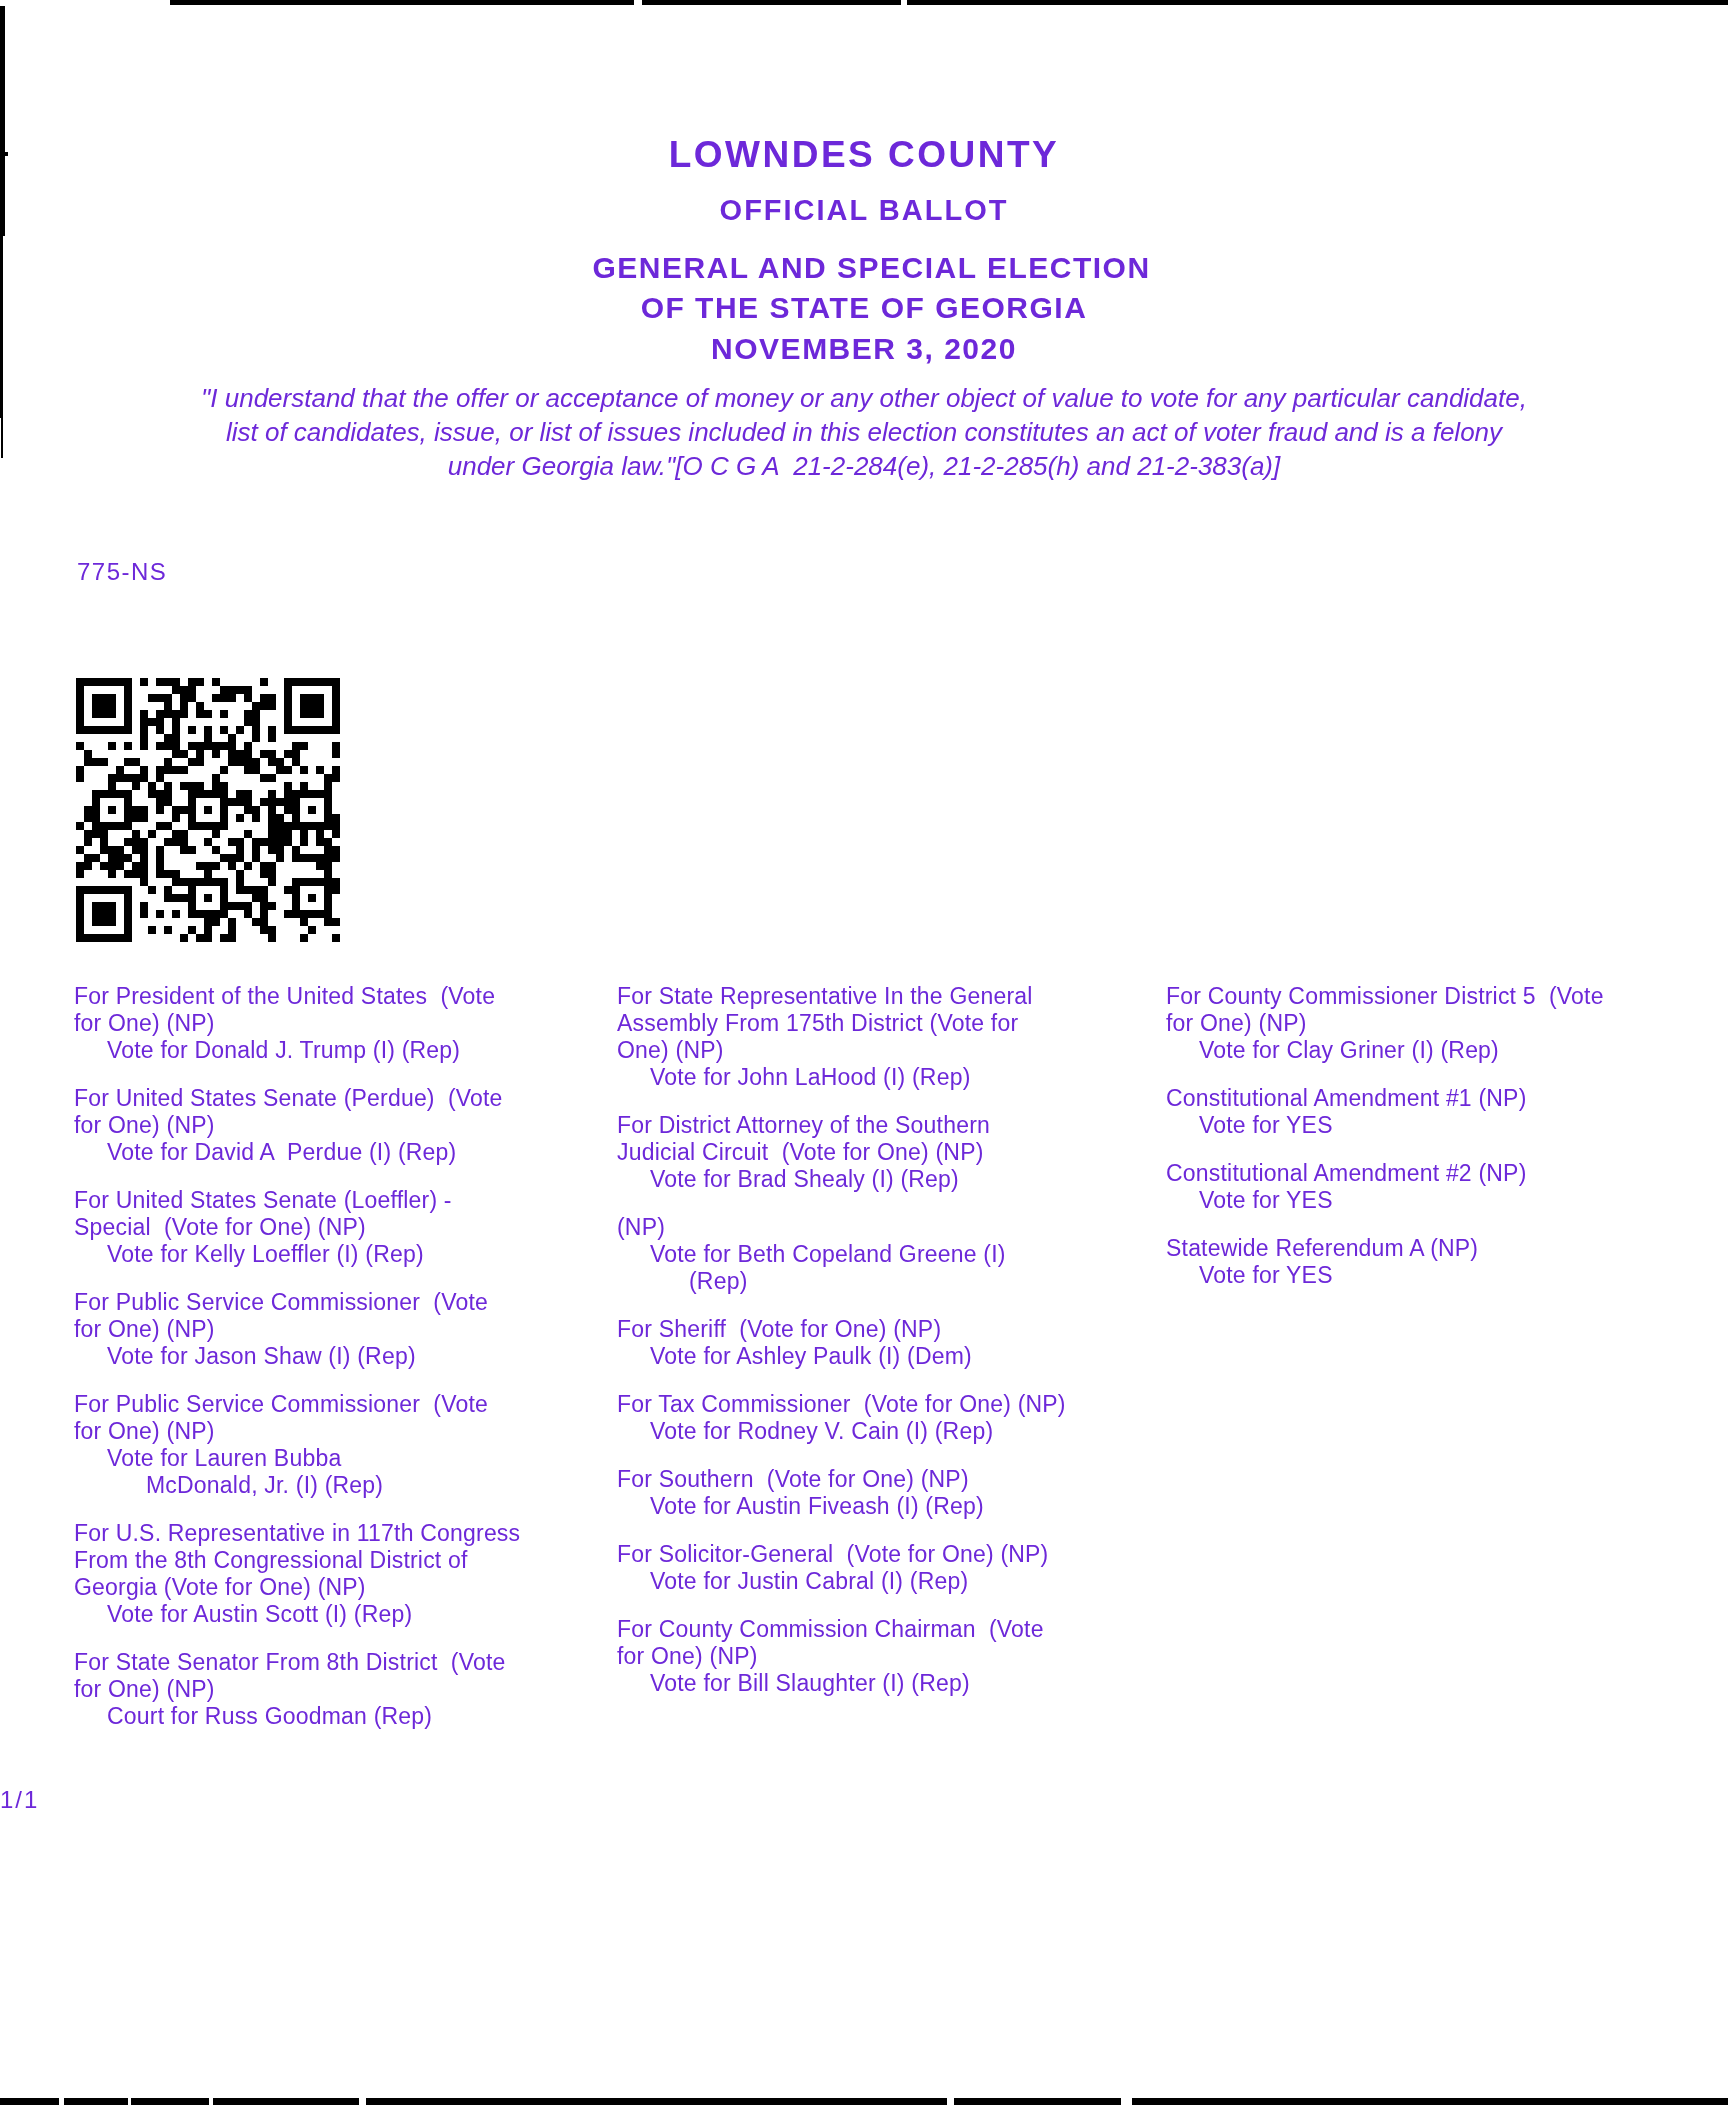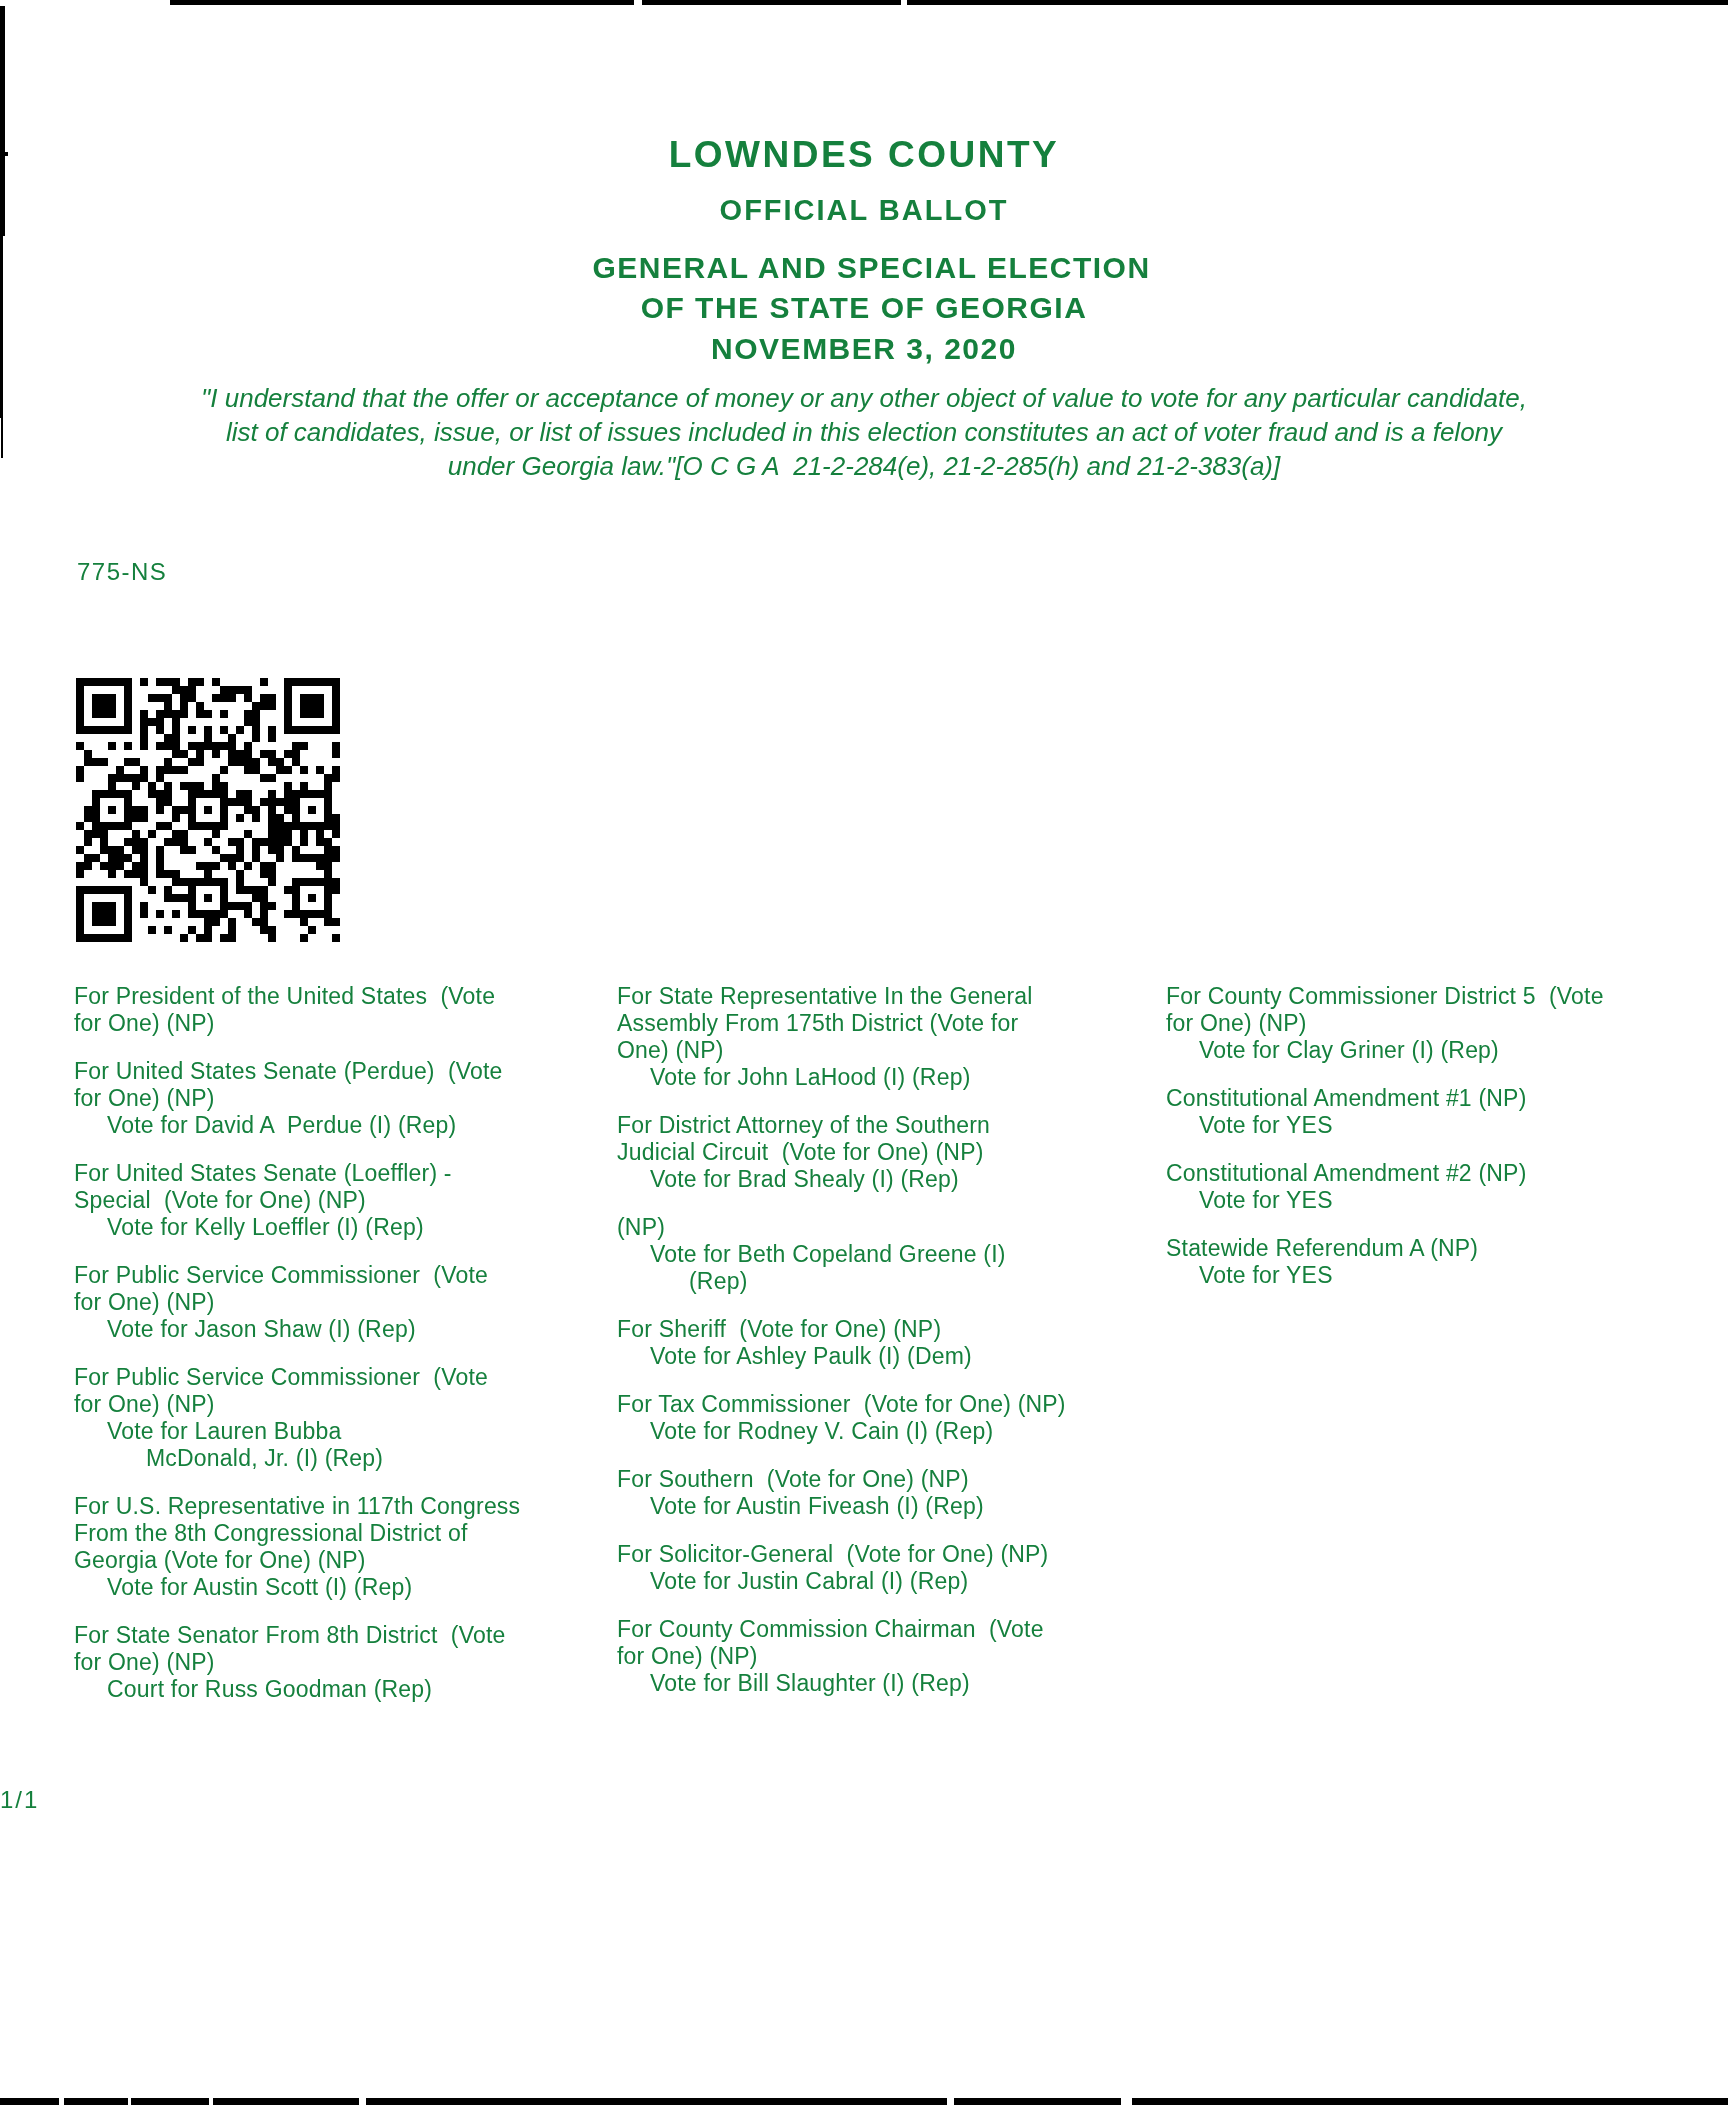--- a/index.html
+++ b/index.html
@@ -1,18 +1,18 @@
 <!DOCTYPE html>
 <html><head>
 <meta charset="utf-8">
 <style>
   html,body { margin:0; padding:0; background:#ffffff; }
   .page {
     position:relative; width:1728px; height:2105px; background:#ffffff;
-    overflow:hidden; color:#15803d;
+    overflow:hidden; color:#6d28d9;
     font-family:"Liberation Sans","DejaVu Sans",sans-serif;
   }
   
   .bar-top {
     position:absolute; top:0; left:170px; right:0; height:5px;
     background:linear-gradient(90deg,#000 0 29.8%,#fff 29.8% 30.3%,#000 30.3% 46.9%,#fff 46.9% 47.3%,#000 47.3% 100%);
   }
   .bar-left-a { position:absolute; left:0; top:6px;  width:5px; height:230px; background:#000; }
   .bar-left-b { position:absolute; left:0; top:236px; width:3px; height:182px; background:#000; }
   .bar-left-c { position:absolute; left:1px; top:418px; width:2px; height:40px; background:#000; }
@@ -607,20 +607,21 @@
       <rect x="152" y="256" width="8" height="8" fill="#000"></rect>
       <rect x="192" y="256" width="8" height="8" fill="#000"></rect>
       <rect x="224" y="256" width="8" height="8" fill="#000"></rect>
       <rect x="256" y="256" width="8" height="8" fill="#000"></rect>
     </svg>
 
   <div class="col" id="col1">
       <div class="contest">
         <div class="line title-line">For President of the United States  (Vote</div>
         <div class="line title-line">for One) (NP)</div>
+        <div class="line vote-line">Vote for Donald J. Trump (I) (Rep)</div>
       </div>
       <div class="contest">
         <div class="line title-line">For United States Senate (Perdue)  (Vote</div>
         <div class="line title-line">for One) (NP)</div>
         <div class="line vote-line">Vote for David A  Perdue (I) (Rep)</div>
       </div>
       <div class="contest">
         <div class="line title-line">For United States Senate (Loeffler) -</div>
         <div class="line title-line">Special  (Vote for One) (NP)</div>
         <div class="line vote-line">Vote for Kelly Loeffler (I) (Rep)</div>

